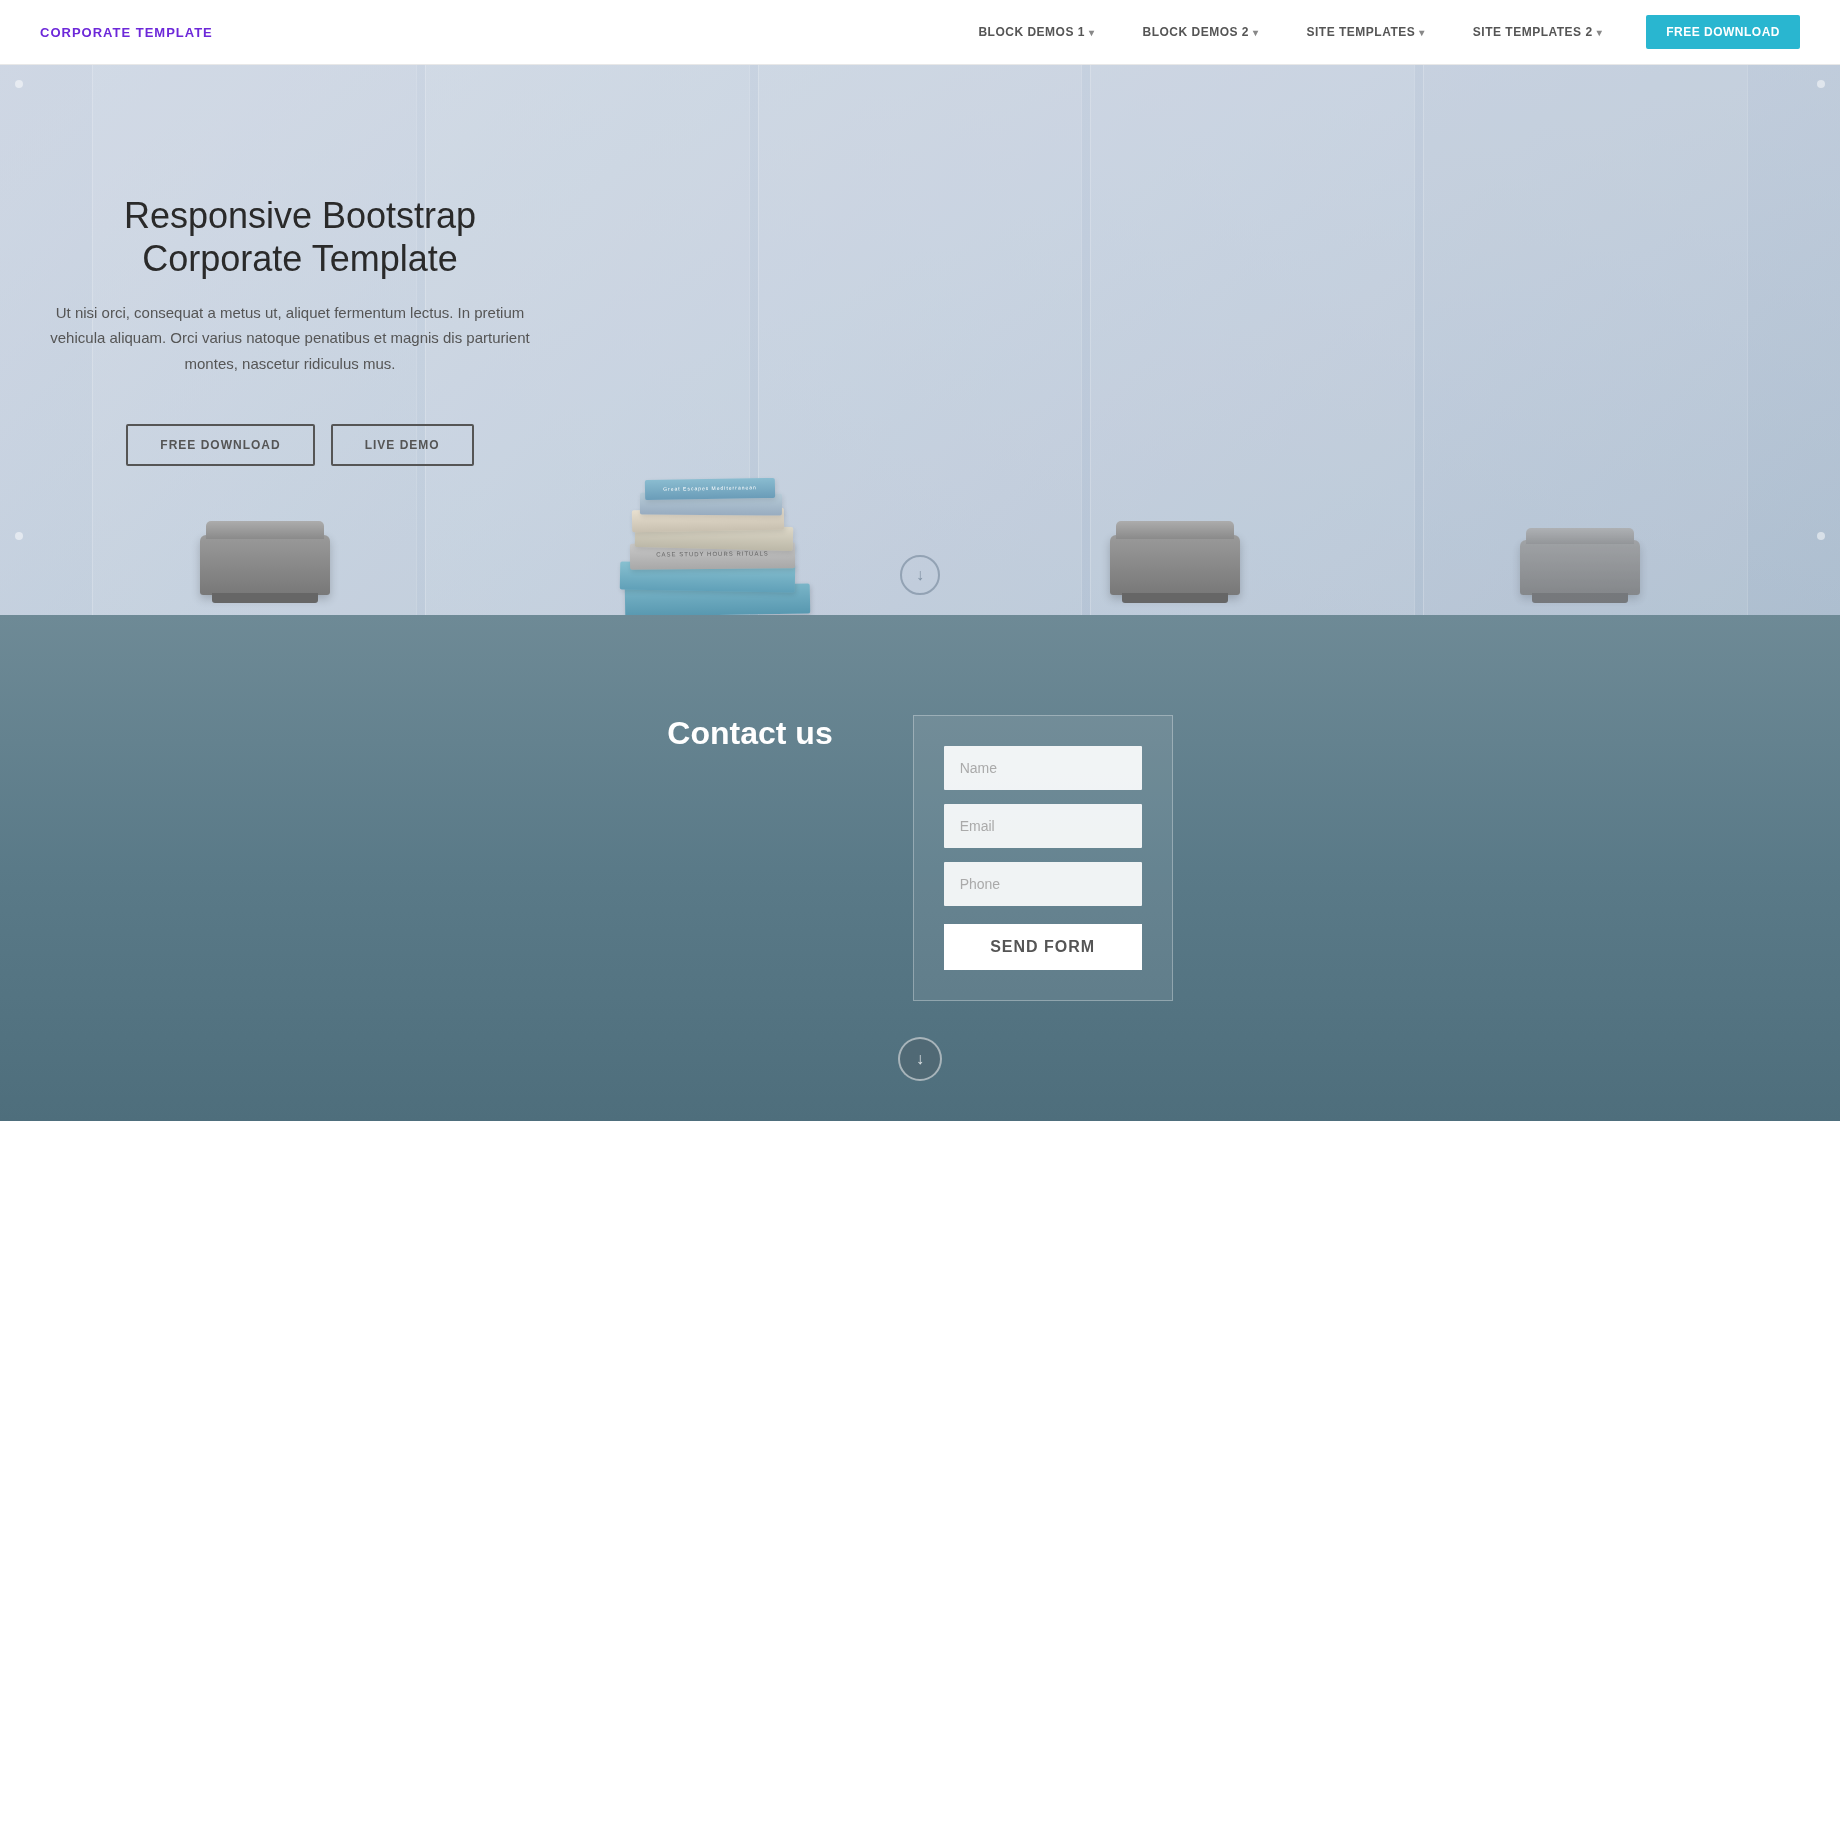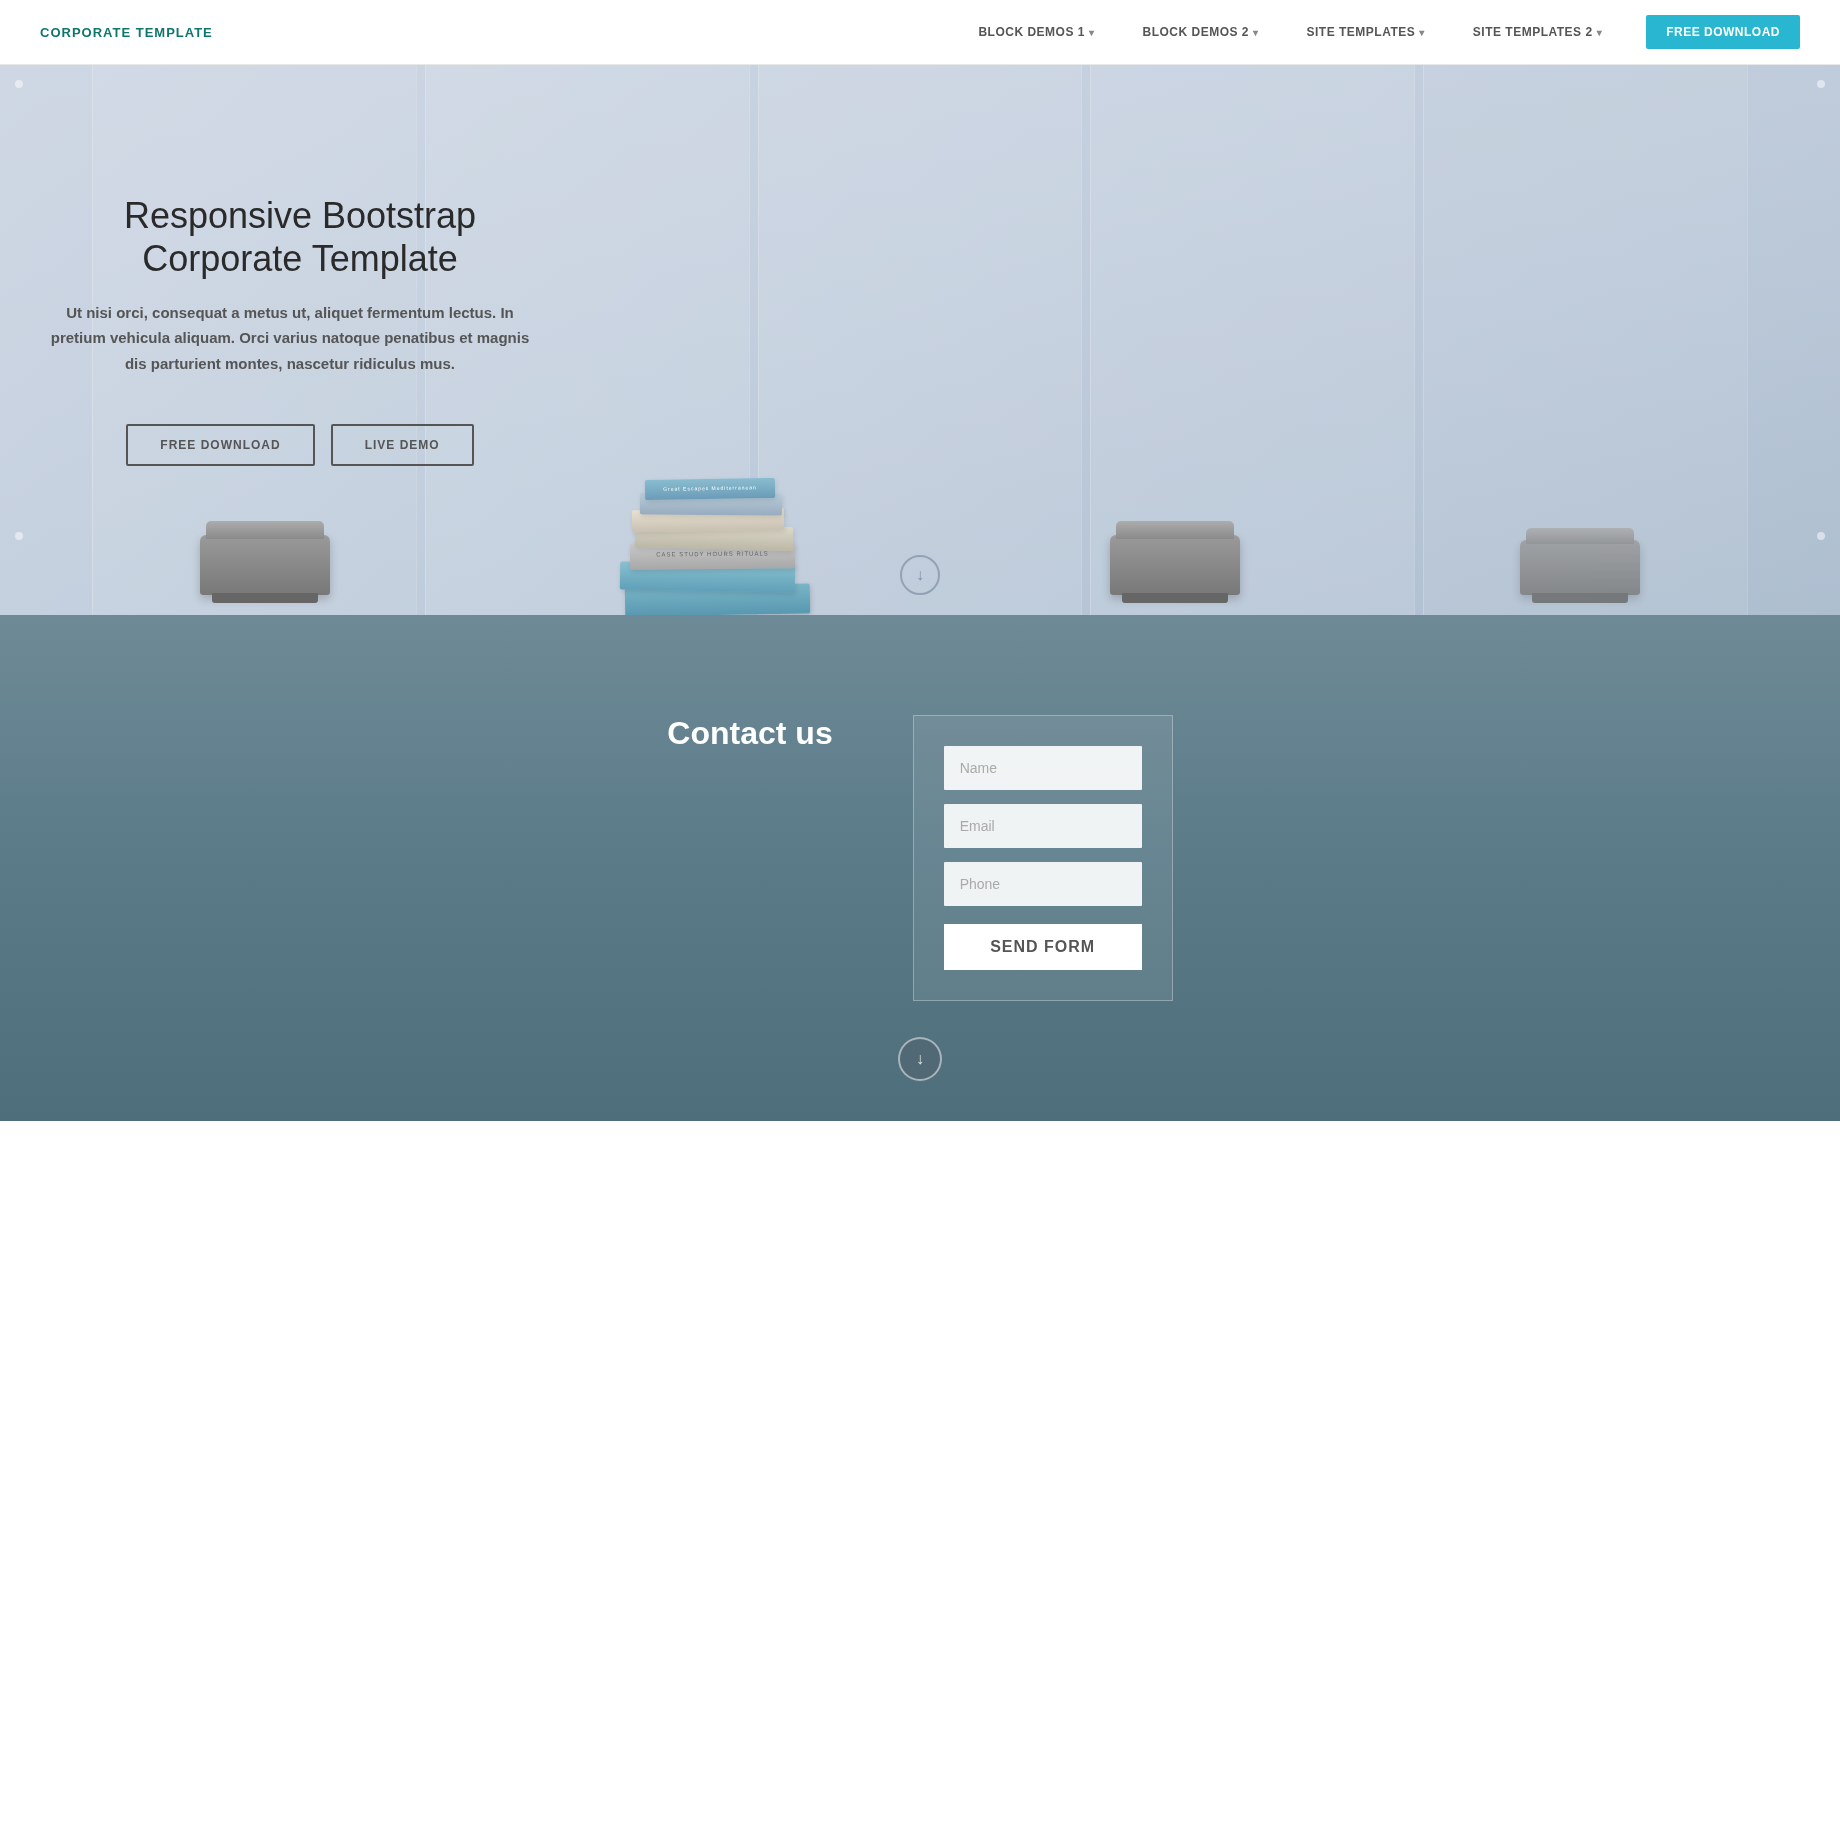--- a/index.html
+++ b/index.html
@@ -14,21 +14,21 @@
       height: 65px;
       background: #fff;
       border-bottom: 1px solid #e8e8e8;
       position: relative;
       z-index: 100;
     }
     .navbar-brand {
       font-size: 13px;
       font-weight: 700;
       letter-spacing: 1px;
-      color: #0f766e;
+      color: #6d28d9;
       text-transform: uppercase;
     }
     .navbar-nav {
       display: flex;
       align-items: center;
       gap: 20px;
       list-style: none;
     }
     .nav-item {
       position: relative;
@@ -91,21 +91,20 @@
       color: #2a2a2a;
       margin-bottom: 20px;
       line-height: 1.2;
     }
     .hero-subtitle {
       font-size: 15px;
       color: #555;
       line-height: 1.7;
       margin-bottom: 48px;
       max-width: 500px;
-      font-weight: bold;
     }
     .hero-buttons {
       display: flex;
       gap: 16px;
       justify-content: center;
     }
     .btn-hero-outline {
       border: 2px solid #555;
       background: transparent;
       color: #555;

